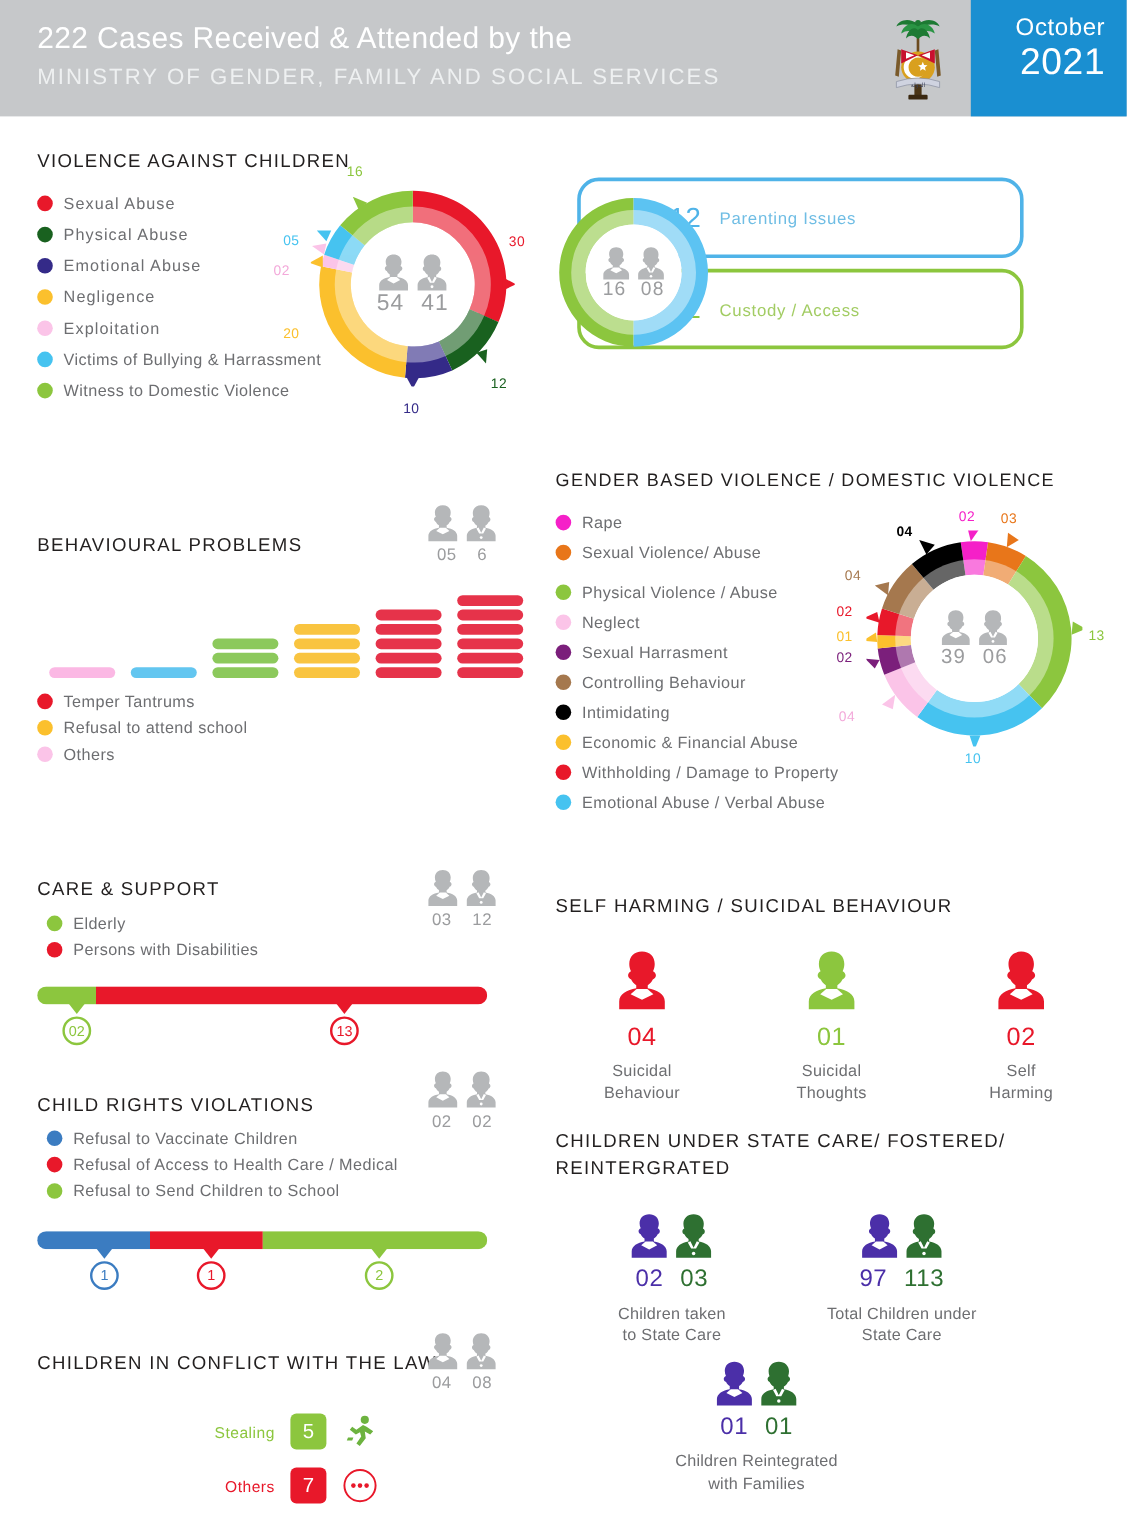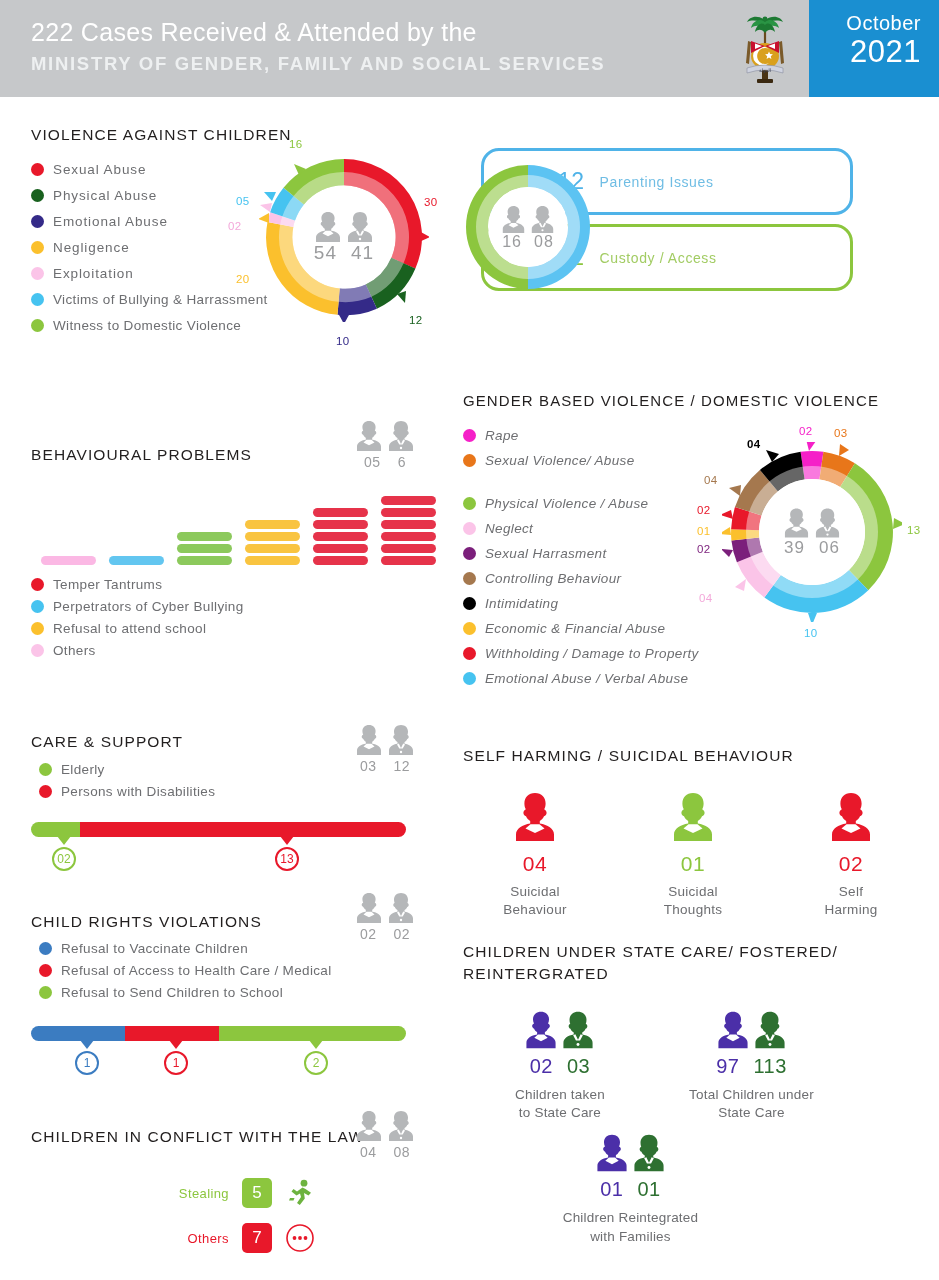--- a/index.html
+++ b/index.html
@@ -12,21 +12,21 @@
   }
 
   
   .header { position: relative; width: 939px; height: 97px; background: #c6c8ca; }
   .header-text { position: absolute; left: 31px; top: 18px; }
   .header-title {
     font-size: 25px; color: #ffffff; font-weight: 400; letter-spacing: .3px;
     white-space: nowrap;
   }
   .header-sub {
-    font-size: 18.5px; color: #eef0f1; font-weight: 700;
+    font-size: 18.5px; color: #eef0f1; font-weight: 400;
     letter-spacing: 1.7px; margin-top: 6px; white-space: nowrap;
   }
   .crest { position: absolute; left: 735px; top: 10px; width: 60px; height: 78px; }
   .date-box {
     position: absolute; left: 809px; top: 0; width: 130px; height: 97px;
     background: #1a8fd1; color: #fff; text-align: right;
     padding: 12px 18px 0 0;
   }
   .date-month { font-size: 20px; font-weight: 400; line-height: 1.1; letter-spacing: .5px;}
   .date-year { font-size: 31px; font-weight: 400; line-height: 1.15; letter-spacing: .5px;}
@@ -286,24 +286,20 @@
         <div class="seg" style="background:#e6334a"></div>
       </div>
     </div>
 
     <div style="margin-top:12px;">
       <div class="legend-row" style="margin-bottom:7px;">
         <span class="dot" style="background:#e8182a"></span>
         <span class="legend-label tight">Temper Tantrums</span>
       </div>
       <div class="legend-row" style="margin-bottom:7px;">
-        <span class="dot" style="background:#46c3f0"></span>
-        <span class="legend-label tight">Perpetrators of Cyber Bullying</span>
-      </div>
-      <div class="legend-row" style="margin-bottom:7px;">
         <span class="dot" style="background:#fbc02d"></span>
         <span class="legend-label tight">Refusal to attend school</span>
       </div>
       <div class="legend-row">
         <span class="dot" style="background:#fbc4e8"></span>
         <span class="legend-label tight">Others</span>
       </div>
     </div>
   </div>
 
@@ -496,26 +492,26 @@
             <span>08</span>
           </div>
         </div>
       </div>
     </div>
   </div>
 
   <div style="position:absolute; left:0; top:392px;">
     <div class="sect-title" style="font-size:15px;">GENDER BASED VIOLENCE / DOMESTIC VIOLENCE</div>
 
-    <div style="margin-top:19px;font-style:italic;">
+    <div style="margin-top:19px;">
       <div class="legend-row" style="margin-bottom:10px;">
         <span class="dot" style="background:#f520c8"></span>
         <span class="legend-label tight">Rape</span>
       </div>
-      <div class="legend-row" style="margin-bottom:28px;">
+      <div class="legend-row" style="margin-bottom:18px;">
         <span class="dot" style="background:#e8761a"></span>
         <span class="legend-label tight">Sexual Violence/ Abuse</span>
       </div>
       <div class="legend-row" style="margin-bottom:10px;">
         <span class="dot" style="background:#8cc63e"></span>
         <span class="legend-label tight">Physical Violence / Abuse</span>
       </div>
       <div class="legend-row" style="margin-bottom:10px;">
         <span class="dot" style="background:#fbc4e8"></span>
         <span class="legend-label tight">Neglect</span>

